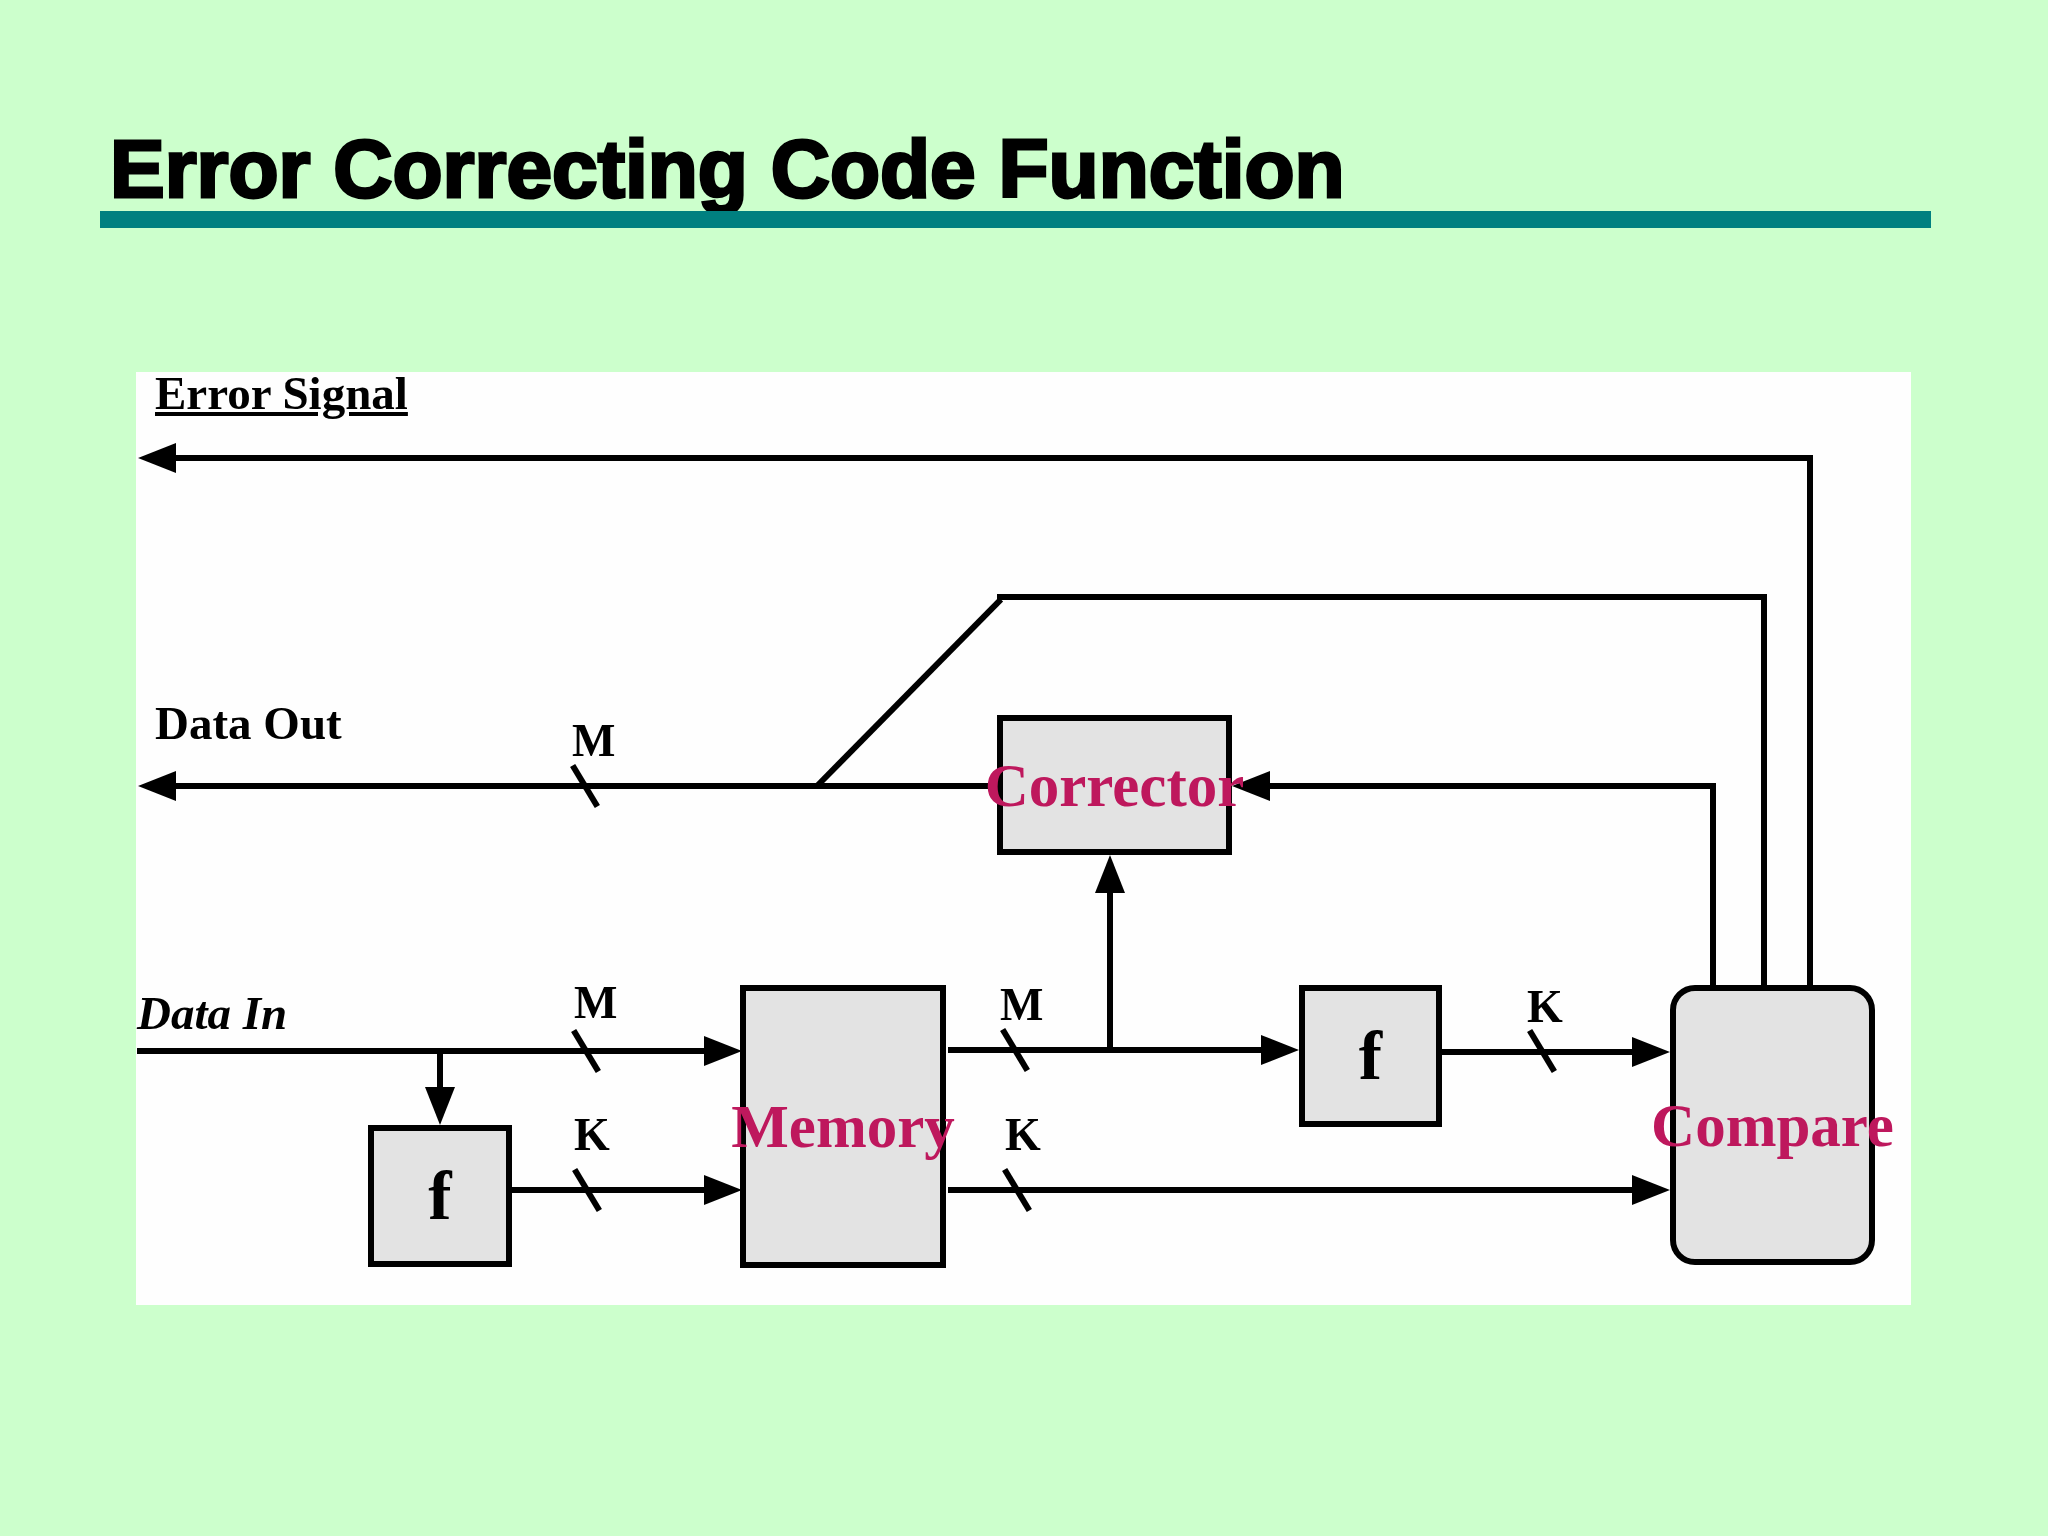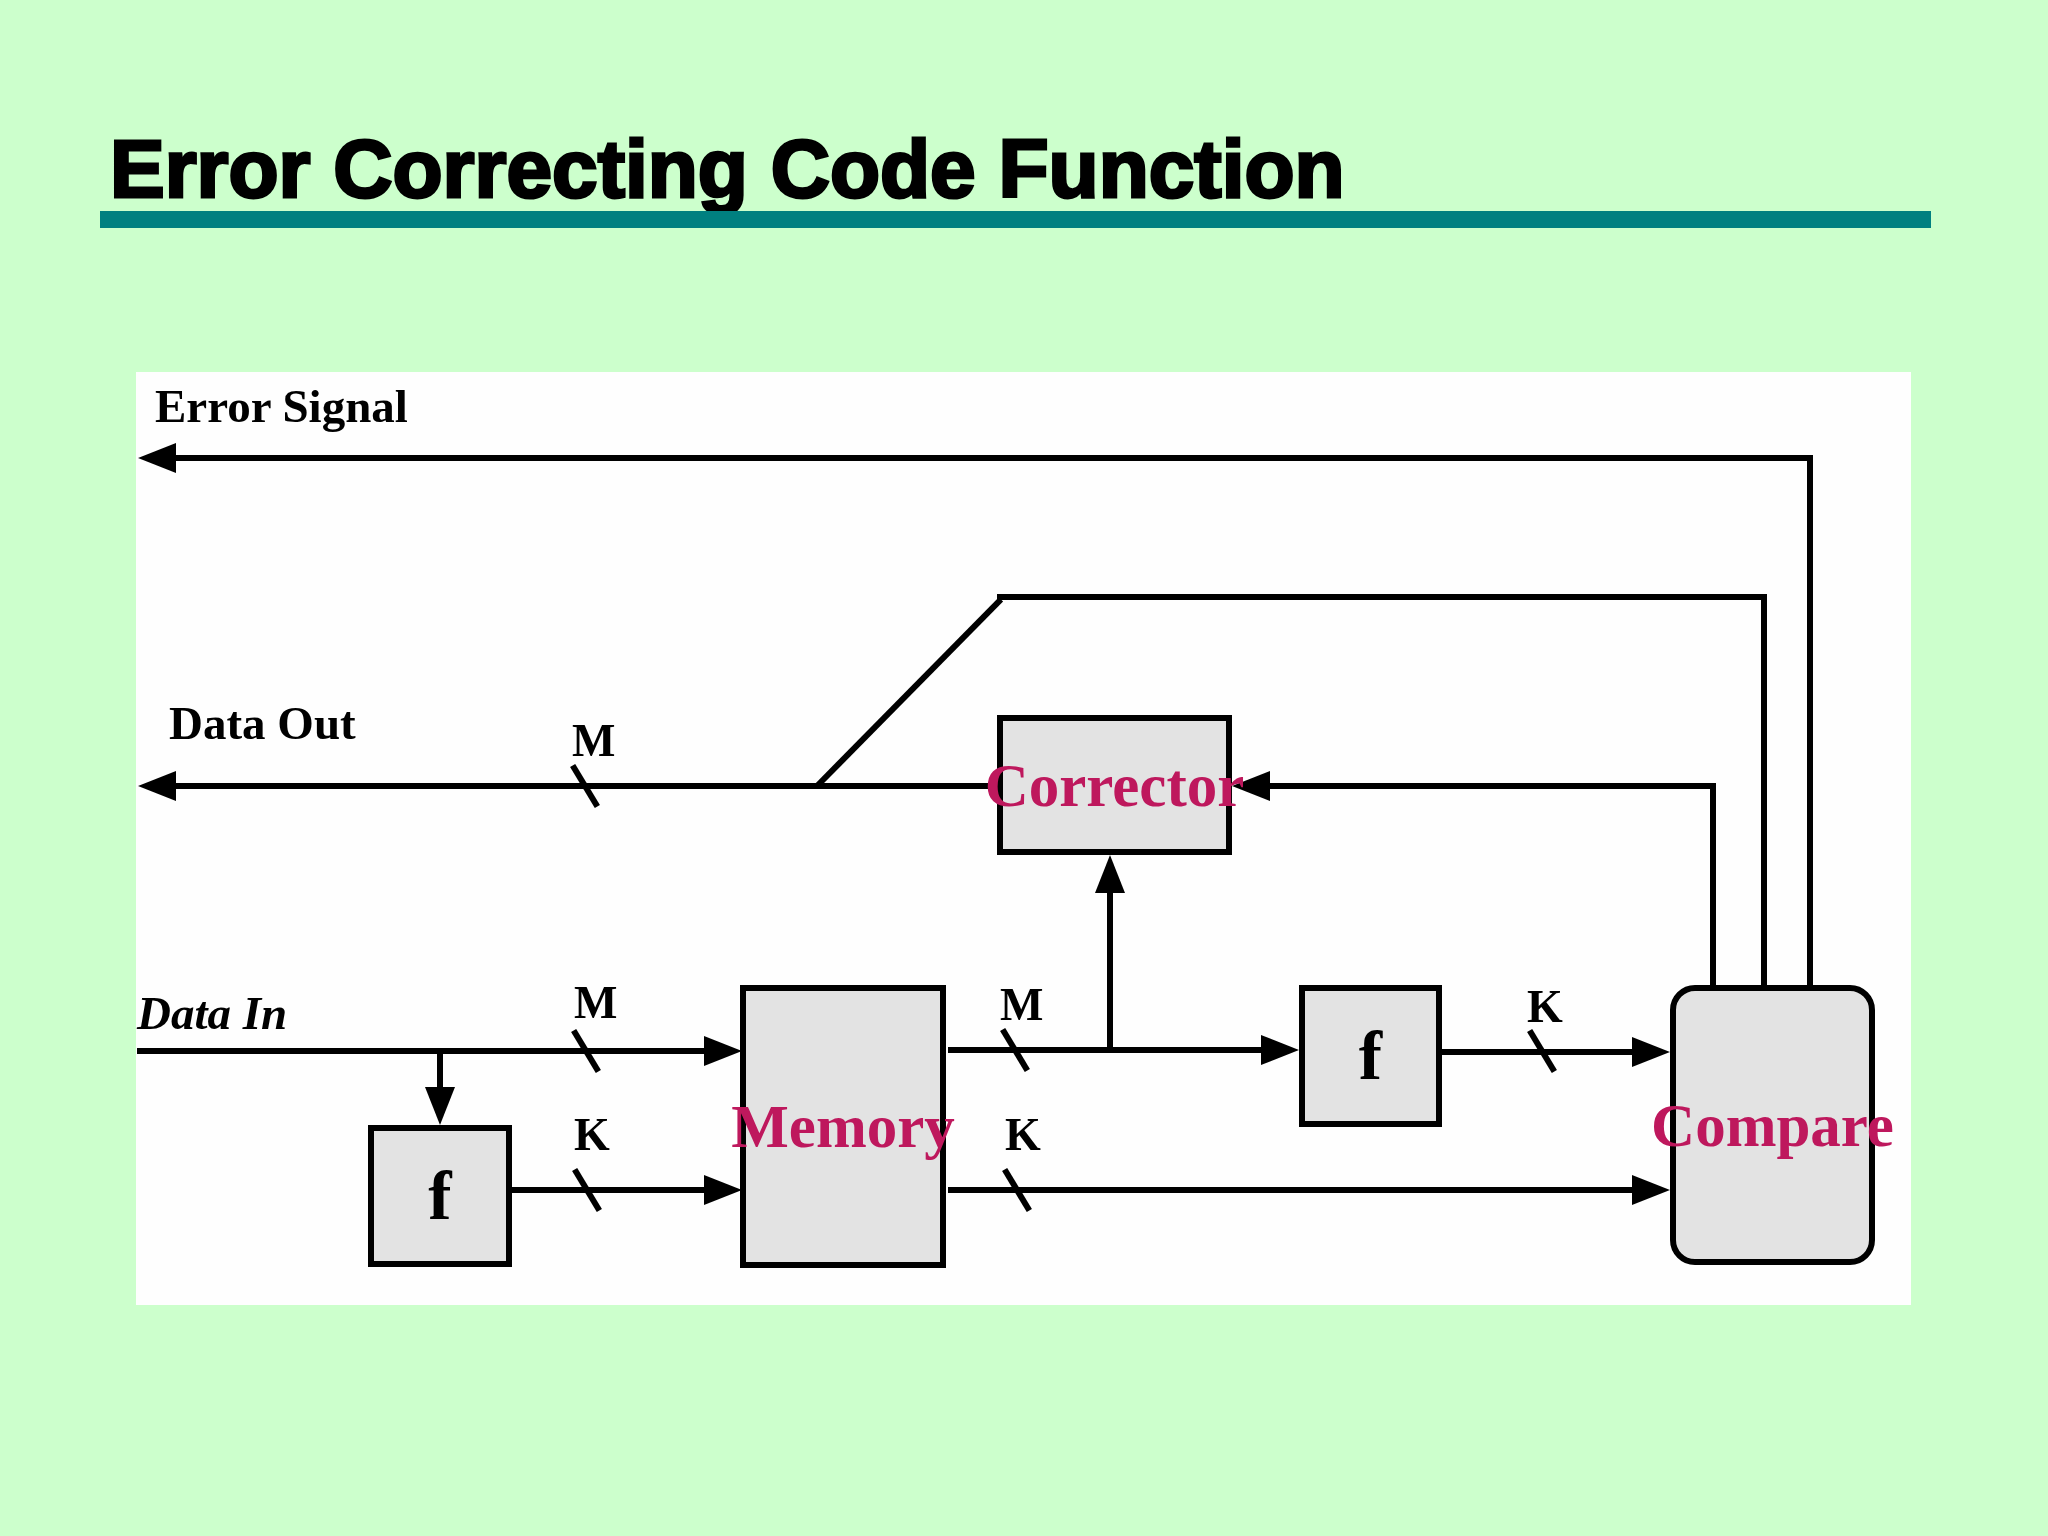--- a/index.html
+++ b/index.html
@@ -25,30 +25,30 @@
 </head>
 <body>
 
 <div class="slide">
 
   <div class="title">Error Correcting Code Function</div>
   <div class="accent-bar"></div>
 
   <div class="panel"></div>
 
-  <div class="siglabel" style="left:155px;top:383px;">Error Signal</div>
+  <div class="siglabel" style="left:155px;top:370px;text-decoration:underline;">Error Signal</div>
   <div class="hline" style="left:160px;top:455px;width:1653px;"></div>
   <div class="arr-l" style="left:138px;top:443px;"></div>
   <div class="vline" style="left:1807px;top:455px;height:530px;"></div>
 
   <div class="hline" style="left:997px;top:594px;width:770px;"></div>
   <div class="vline" style="left:1761px;top:594px;height:391px;"></div>
   <div class="diag" style="left:817px;top:783px;width:262px;transform:rotate(-45.4deg);"></div>
 
-  <div class="siglabel" style="left:169px;top:700px;">Data Out</div>
+  <div class="siglabel" style="left:155px;top:700px;">Data Out</div>
   <div class="hline" style="left:160px;top:783px;width:837px;"></div>
   <div class="arr-l" style="left:138px;top:771px;"></div>
   <div class="buslabel" style="left:572px;top:718px;">M</div>
   <div class="slash" style="left:582px;top:762px;"></div>
 
   <div class="hline" style="left:1270px;top:783px;width:446px;"></div>
   <div class="arr-l" style="left:1232px;top:771px;"></div>
   <div class="vline" style="left:1710px;top:783px;height:202px;"></div>
 
   <div class="vline" style="left:1107px;top:888px;height:162px;"></div>

